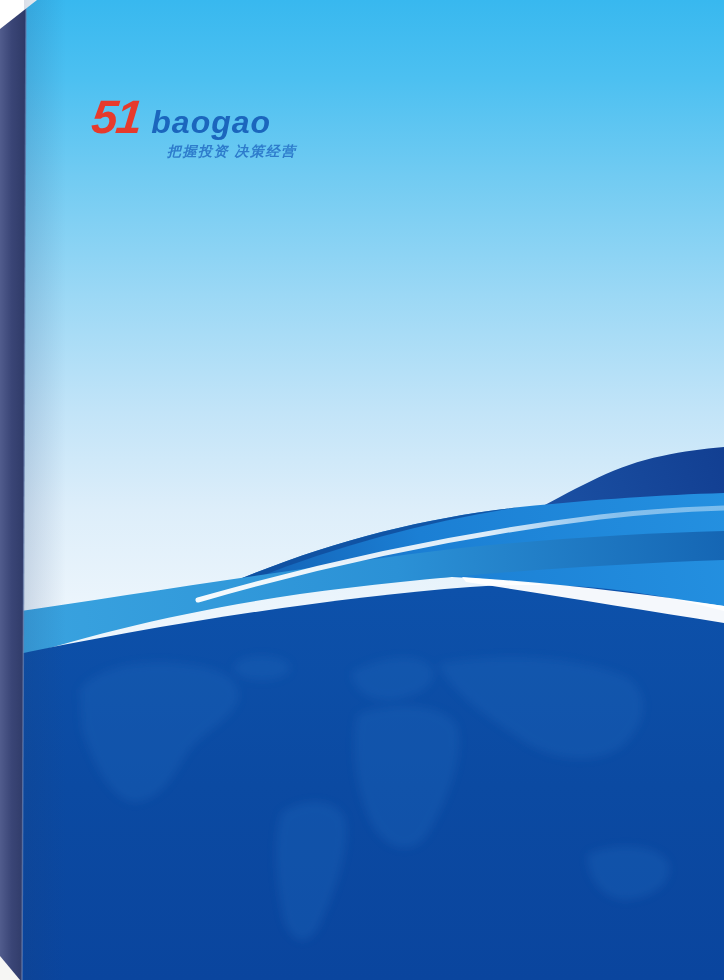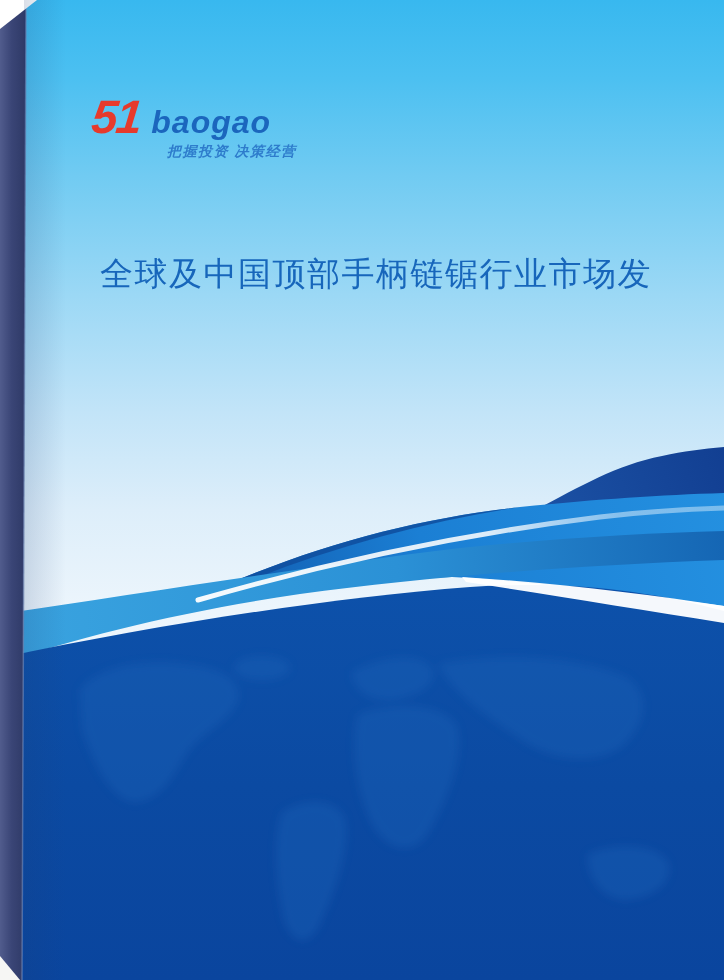--- a/index.html
+++ b/index.html
@@ -126,16 +126,15 @@
 
   <div class="gutter-shadow"></div>
 
   <div class="logo">
     <span class="logo-num">51</span>
     <span class="logo-brand">baogao</span>
   </div>
   <div class="logo-tagline">把握投资 决策经营</div>
 
   <h1 class="report-title" style="margin:0;">
-    <span class="tl">全球及中国顶部手柄链锯行业市场发</span>
   </h1>
 
 </div>
 
 </body></html>

